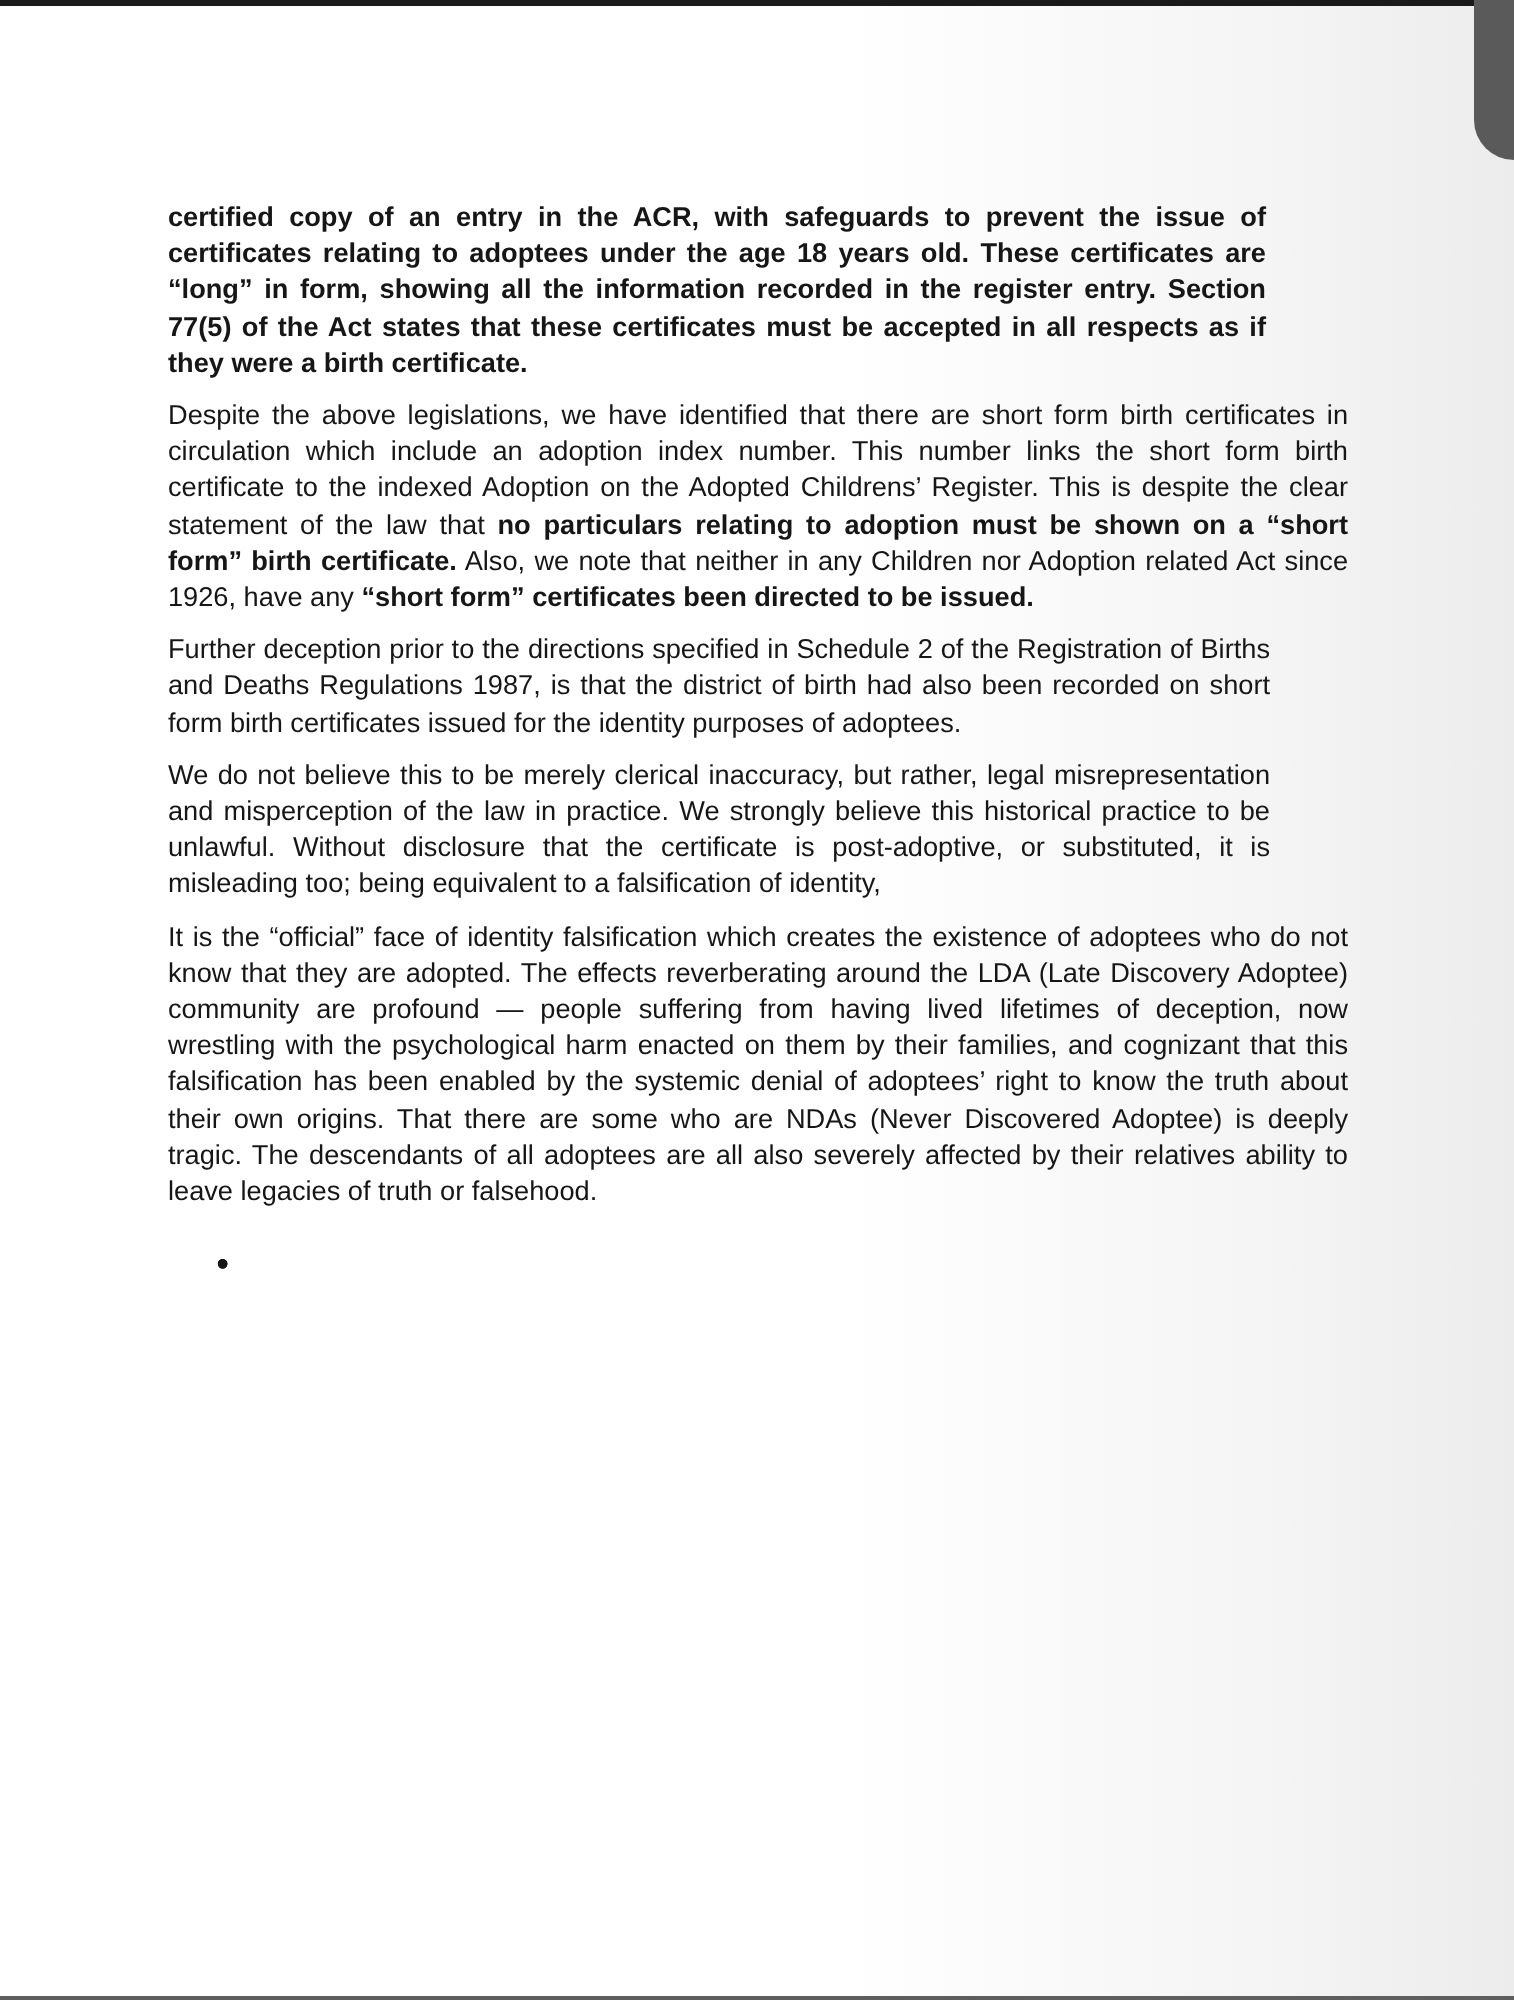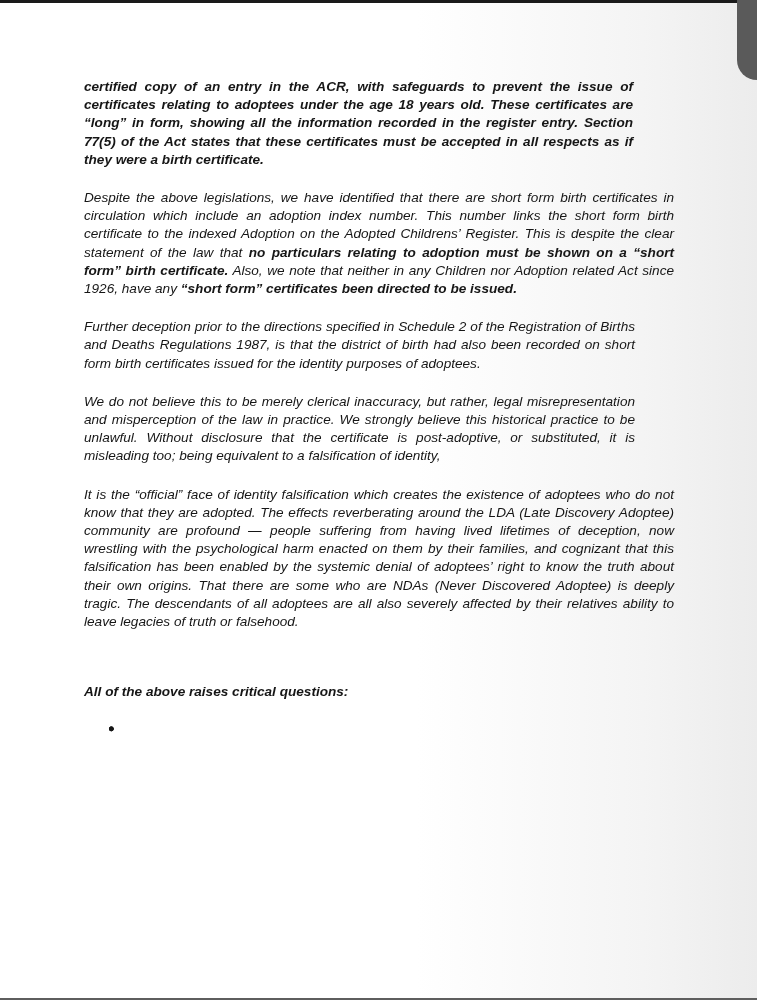--- a/index.html
+++ b/index.html
@@ -35,38 +35,37 @@
       position: absolute;
       left: 0;
       bottom: 0;
       width: 757px;
       height: 2px;
       background: #5e5e5e;
     }
     .page {
       position: absolute;
       left: 84px;
-      top: 78px;
+      top: 100px;
       width: 590px;
-      font-style: italic;
     }
     p {
       margin: 0;
       font-size: 13.6px;
       line-height: 18.2px;
       text-align: justify;
     }
     .p-bold {
       font-weight: bold;
       width: 549px;
     }
     .p-narrow {
       width: 551px;
     }
-    .gap { margin-top: 20px; }
+    .gap { margin-top: 8px; }
     .gap-big { margin-top: 52px; }
     b { font-weight: bold; }
     .questions {
       font-weight: bold;
     }
     ul.qlist {
       list-style: none;
       margin: 17px 0 0 0;
       padding: 0;
     }
@@ -97,21 +96,20 @@
   <p class="p-bold">certified copy of an entry in the ACR, with safeguards to prevent the issue of certificates relating to adoptees under the age 18 years old. These certificates are “long” in form, showing all the information recorded in the register entry. Section 77(5) of the Act states that these certificates must be accepted in all respects as if they were a birth certificate.</p>
 
   <p class="gap"><span>Despite the above legislations, we have identified that there are short form birth certificates in circulation which include an adoption index number. This number links the short form birth certificate to the indexed Adoption on the Adopted Childrens’ Register.  This is despite the clear statement of the law that </span><b>no particulars relating to adoption must be shown on a “short form” birth certificate.</b><span> Also, we note that neither in any Children nor Adoption related Act since 1926, have any </span><b>“short form” certificates been directed to be issued.</b></p>
 
   <p class="gap p-narrow">Further deception prior to the directions specified in Schedule 2 of the Registration of Births and Deaths Regulations 1987, is that the district of birth had also been recorded on short form birth certificates issued for the identity purposes of adoptees.</p>
 
   <p class="gap p-narrow">We do not believe this to be merely clerical inaccuracy, but rather, legal misrepresentation and misperception of the law in practice. We strongly believe this historical practice to be unlawful. Without disclosure that the certificate is post-adoptive, or substituted, it is misleading too; being equivalent to a falsification of identity,</p>
 
   <p class="gap">It is the “official” face of identity falsification which creates the existence of adoptees who do not know that they are adopted. The effects reverberating around the LDA (Late Discovery Adoptee) community are profound — people suffering from having lived lifetimes of deception, now wrestling with the psychological harm enacted on them by their families, and cognizant that this falsification has been enabled by the systemic denial of adoptees’ right to know the truth about their own origins. That there are some who are NDAs (Never Discovered Adoptee) is deeply tragic. The descendants of all adoptees are all also severely affected by their relatives ability to leave legacies of truth or falsehood.</p>
 
-  <p class="gap-big questions">All of the above raises critical questions:</p>
 
   <ul class="qlist">
     <li>
       <span class="bullet">●</span>
     </li>
     <li>
       <span class="bullet">●</span>
     </li>
     <li>
       <span class="bullet">●</span>

